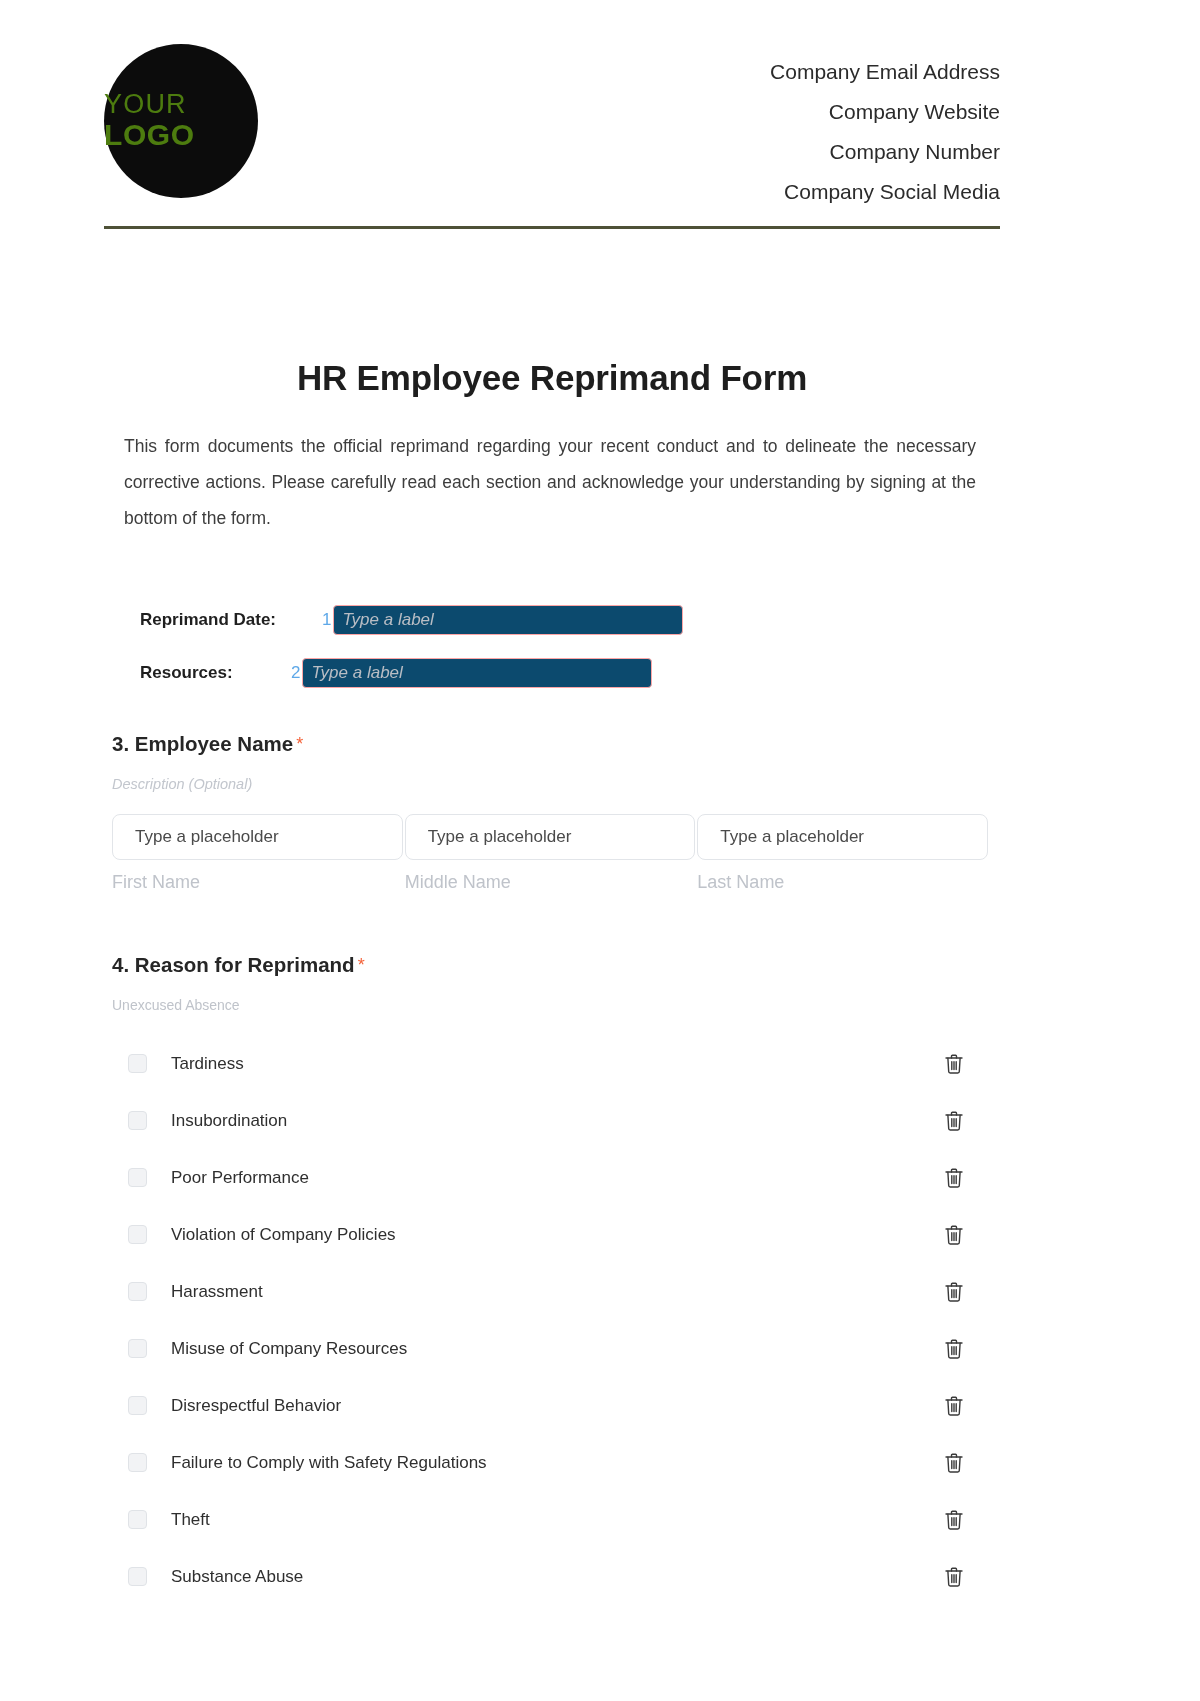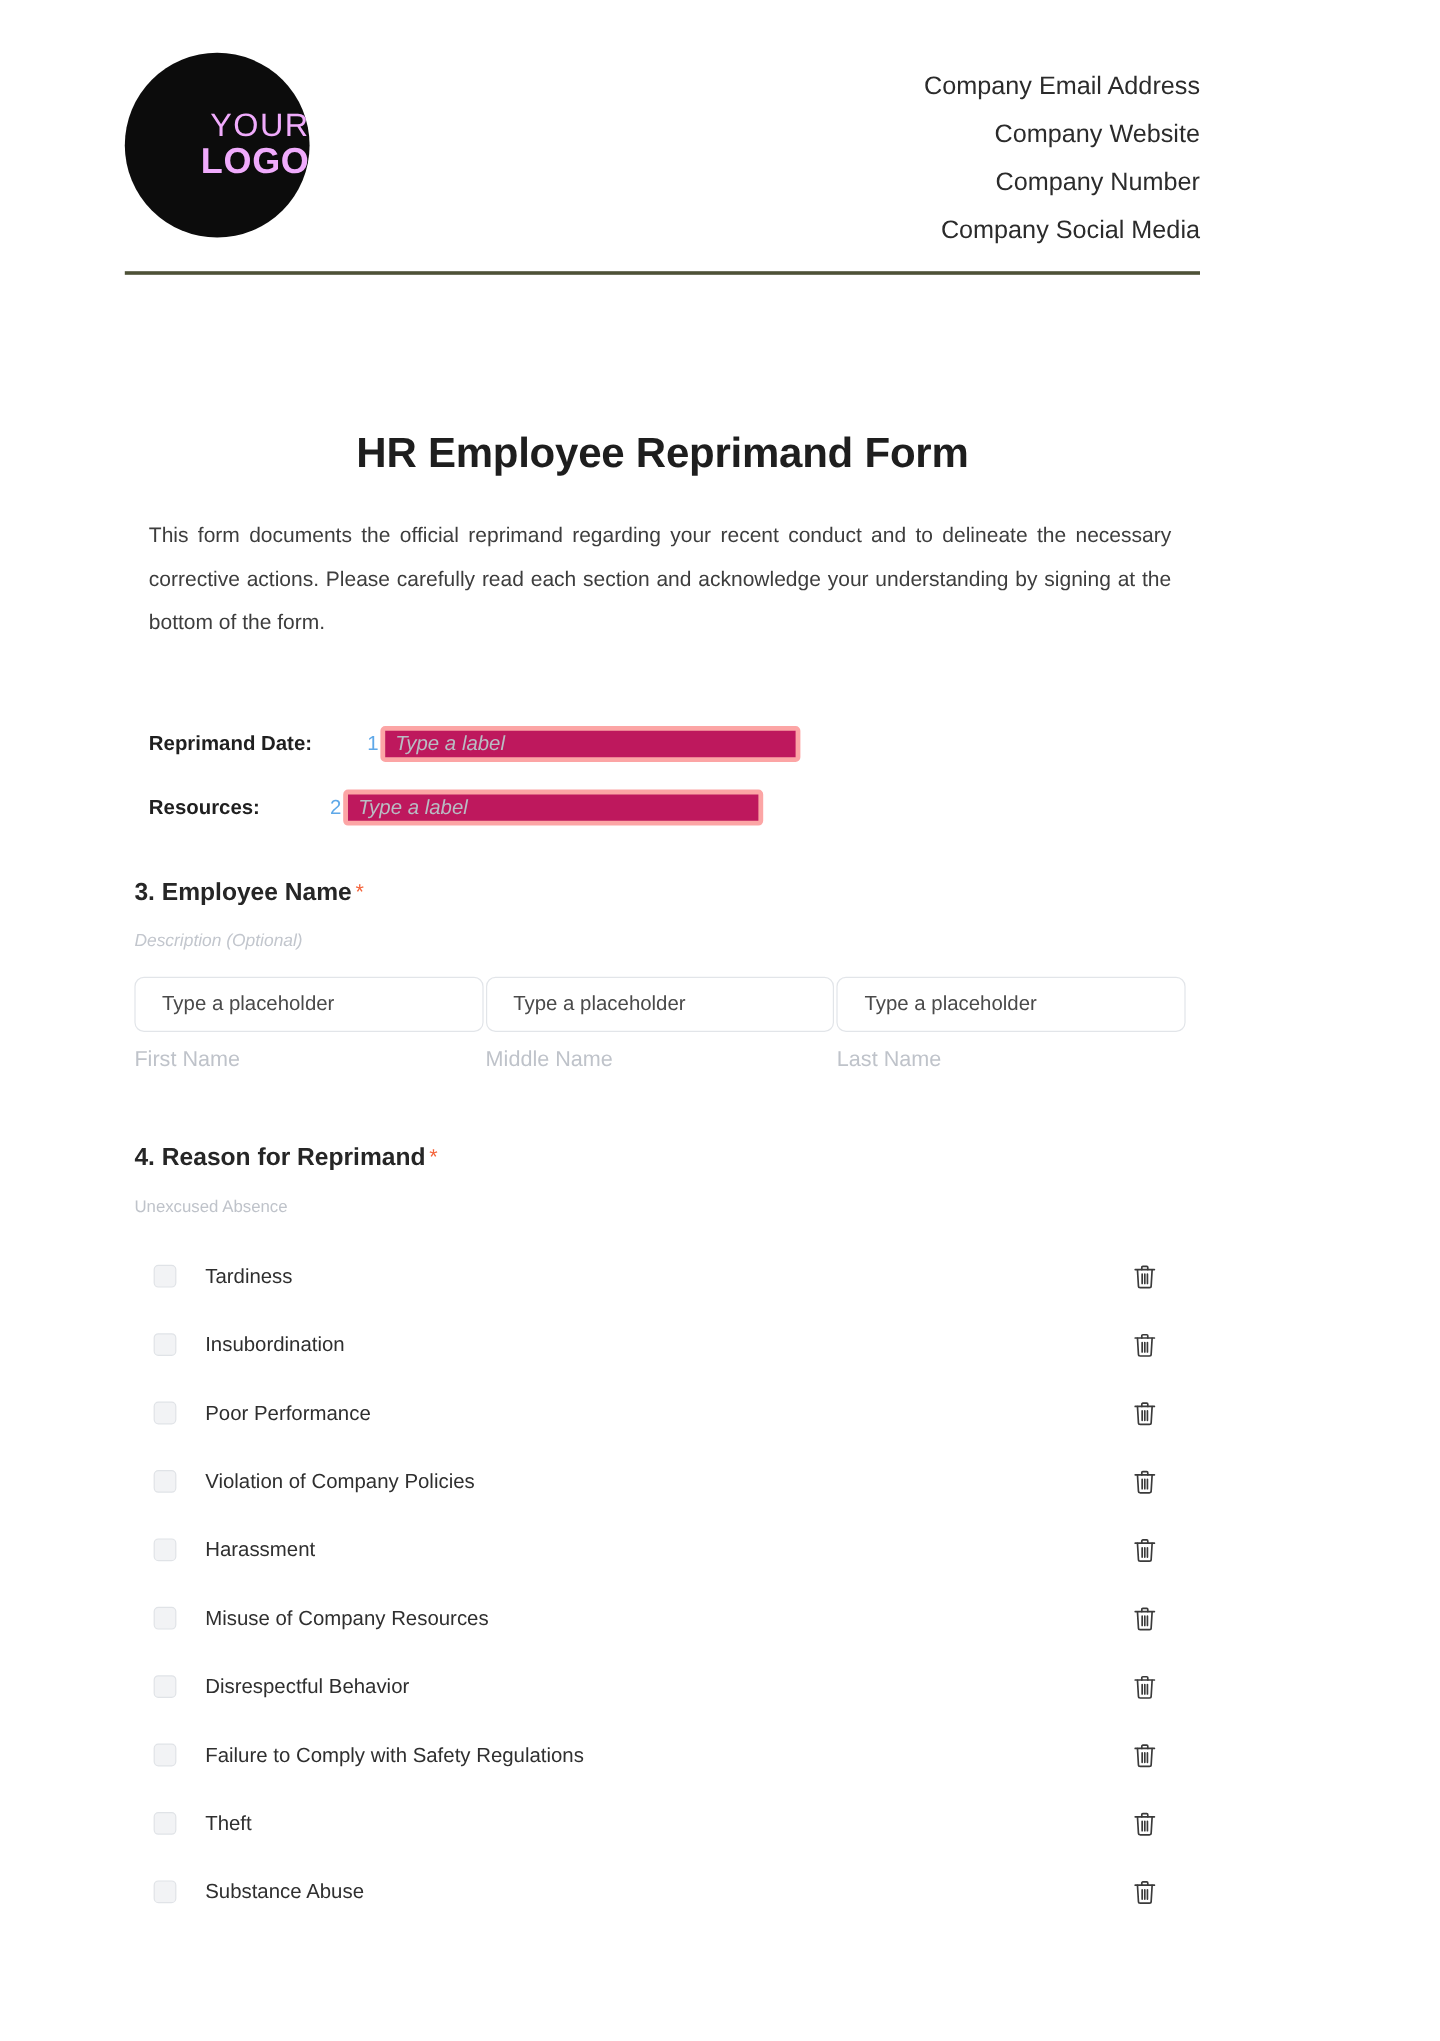--- a/index.html
+++ b/index.html
@@ -31,23 +31,23 @@
     justify-content: space-between;
   }
 
   .logo-badge {
     width: 154px;
     height: 154px;
     border-radius: 50%;
     background: #0c0c0c;
     display: flex;
     flex-direction: column;
-    align-items: flex-end;
+    align-items: flex-start;
     justify-content: center;
-    color: #f0abfc;
+    color: #4d7c0f;
     line-height: 1.08;
     margin-top: 14px;
   }
   .logo-line1 {
     font-size: 27px;
     letter-spacing: 1.2px;
     font-weight: 400;
   }
   .logo-line2 {
     font-size: 30px;
@@ -109,36 +109,37 @@
     height: 30px;
   }
   .inline-row.r1 { top: 605px; }
   .inline-row.r2 { top: 658px; }
 
   .inline-label {
     font-size: 17px;
     font-weight: 700;
     color: #1f1f1f;
     white-space: nowrap;
+    margin-left: 16px;
   }
   .inline-label.w1 { width: 182px; }
   .inline-label.w2 { width: 151px; }
 
   .field-index {
     font-size: 17px;
     color: #5ea8e8;
     margin-right: 2px;
   }
 
   .label-input {
     width: 350px;
     height: 30px;
-    border: 4px solid #fca5a5;
+    border: 1px solid #fca5a5;
     border-radius: 4px;
-    background: #be185d;
+    background: #0c4a6e;
     display: flex;
     align-items: center;
     padding: 0 8px;
   }
   .label-input span {
     font-size: 17px;
     font-style: italic;
     color: #b9bdc4;
   }
 

